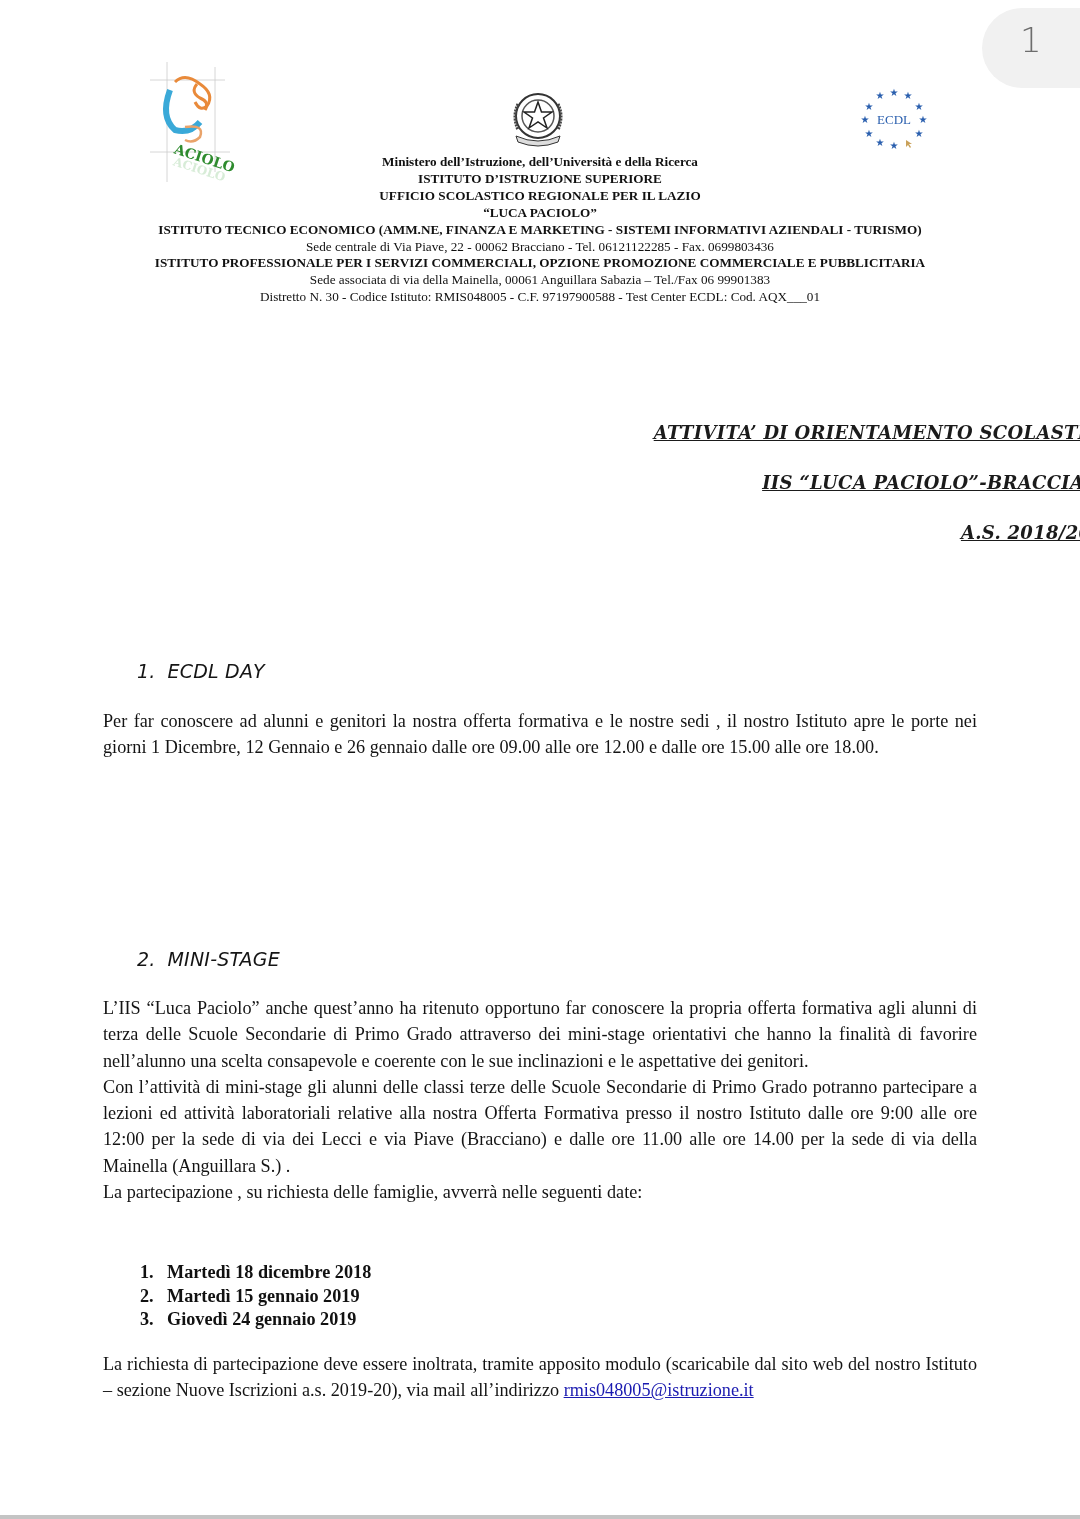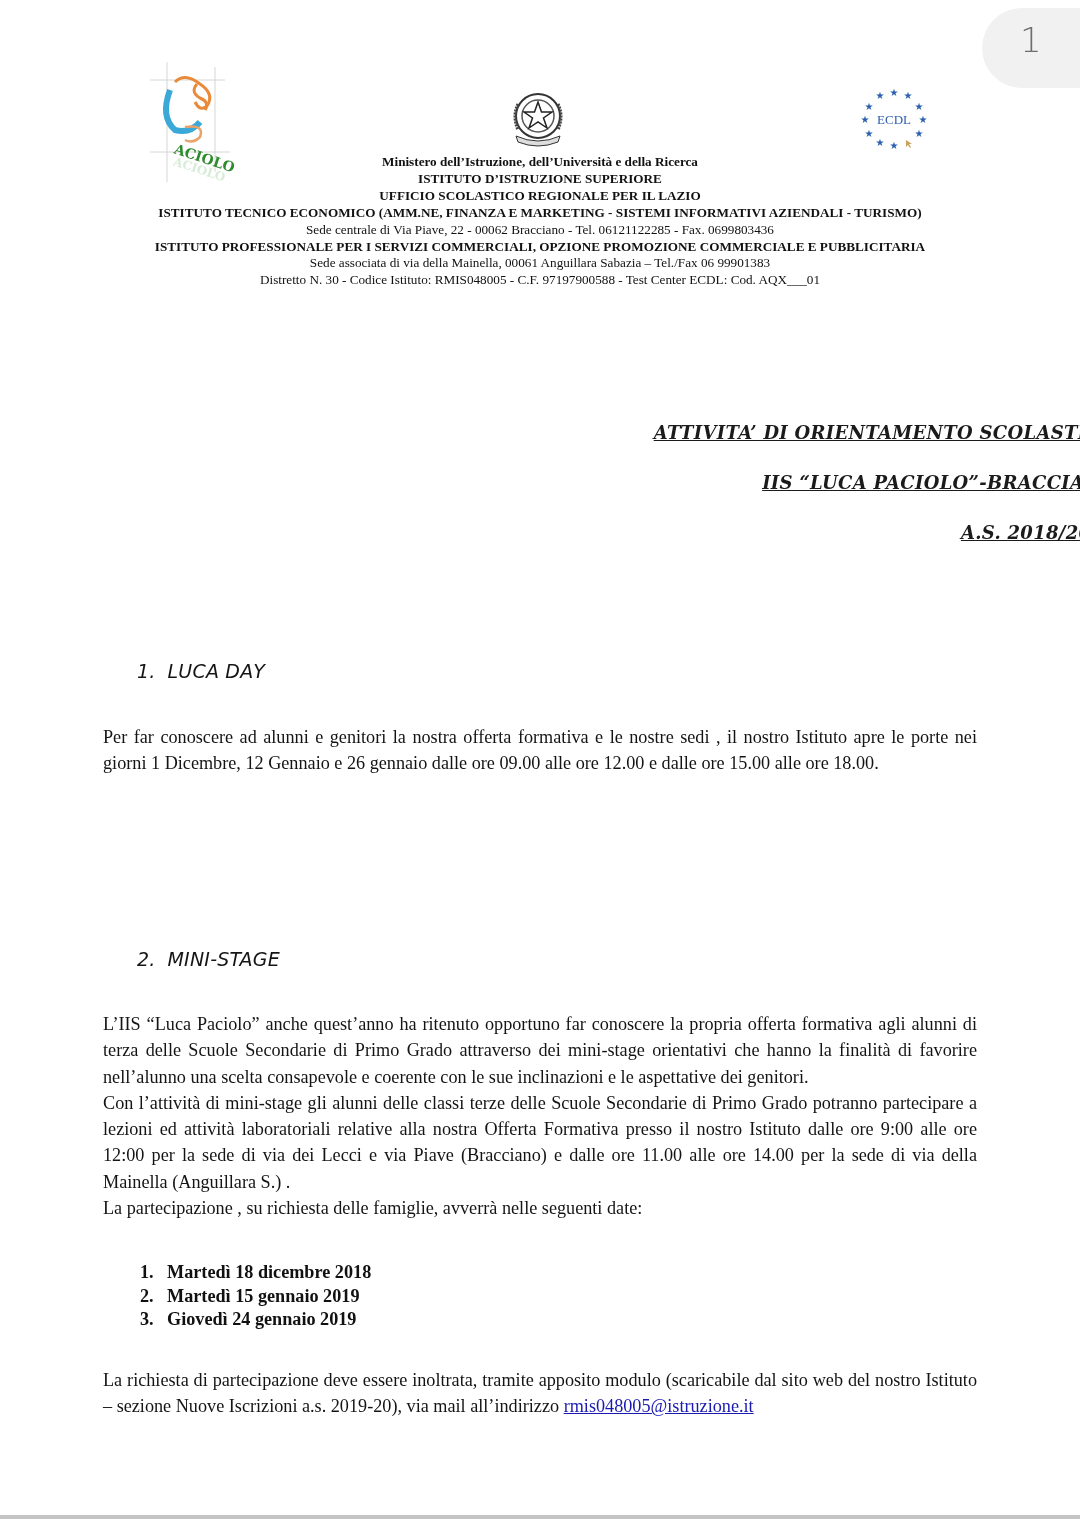--- a/index.html
+++ b/index.html
@@ -30,21 +30,21 @@
     }
 
     .section-heading {
       position: absolute; left: 137px; font-family: "DejaVu Sans", sans-serif; font-style: italic;
       font-size: 19px; color: #151515; letter-spacing: 0.2px;
     }
     .section-heading .num { margin-right: 12px; }
 
     .para {
       position: absolute; left: 103px; width: 874px; font-size: 18.2px; line-height: 26.3px;
-      text-align: justify; color: #141414; margin-top: 16px;
+      text-align: justify; color: #141414;
     }
     .para p { margin: 0; }
 
     .dates { position: absolute; left: 140px; top: 1261px; font-size: 18.2px; font-weight: bold; line-height: 23.5px; }
     .dates .item .n { display: inline-block; width: 27px; }
 
     .mail-link { color: #1a1ab0; text-decoration: underline; }
     .bottom-bar { position: absolute; left: 0; top: 1515px; width: 1080px; height: 4px; background: #c4c4c4; }
   </style>
 </head>
@@ -91,33 +91,34 @@
     <text x="38" y="65">★</text>
   </g>
   <text x="38" y="40" font-family="Liberation Serif, serif" font-size="13" fill="#2a5fae" text-anchor="middle">ECDL</text>
   <path d="M50 56 L50 63 L52 61 L54 64 L55 63 L53 60 L56 60 Z" fill="#c9a15a"></path>
 </svg>
 
 <div class="letterhead">
   <div class="lh-bold">Ministero dell’Istruzione, dell’Università e della Ricerca</div>
   <div class="lh-bold">ISTITUTO D’ISTRUZIONE SUPERIORE</div>
   <div class="lh-bold">UFFICIO SCOLASTICO REGIONALE PER IL LAZIO</div>
+  <div class="lh-bold">“LUCA  PACIOLO”</div>
   <div class="lh-bold">ISTITUTO TECNICO ECONOMICO (AMM.NE, FINANZA E MARKETING - SISTEMI INFORMATIVI AZIENDALI - TURISMO)</div>
   <div>Sede centrale di Via Piave, 22 - 00062 Bracciano - Tel. 06121122285 - Fax. 0699803436</div>
   <div class="lh-bold">ISTITUTO  PROFESSIONALE PER I SERVIZI COMMERCIALI, OPZIONE PROMOZIONE COMMERCIALE E PUBBLICITARIA</div>
   <div>Sede associata di via della Mainella, 00061 Anguillara Sabazia – Tel./Fax 06 99901383</div>
   <div>Distretto N. 30 - Codice Istituto: RMIS048005 - C.F. 97197900588 - Test Center ECDL: Cod. AQX___01</div>
 </div>
 
 <div class="title-line" style="top:422px;">ATTIVITA’ DI ORIENTAMENTO SCOLASTICO</div>
 <div class="title-line" style="top:472px;">IIS “LUCA PACIOLO”-BRACCIANO</div>
 <div class="title-line" style="top:522px;">A.S. 2018/2019</div>
 
 <div class="section-heading" style="top:660px;">
-  <span class="num">1.</span><span>LUCA DAY</span>
+  <span class="num">1.</span><span>ECDL DAY</span>
 </div>
 <div class="para" style="top:708px;">
   <p>Per far conoscere ad alunni e genitori la nostra offerta formativa e le  nostre sedi , il nostro Istituto apre le porte nei giorni 1 Dicembre, 12 Gennaio e 26 gennaio dalle ore 09.00 alle ore 12.00 e dalle ore 15.00 alle ore 18.00.</p>
 </div>
 
 <div class="section-heading" style="top:948px;">
   <span class="num">2.</span><span>MINI-STAGE</span>
 </div>
 <div class="para" style="top:995px;">
   <p>L’IIS “Luca Paciolo” anche quest’anno ha ritenuto opportuno far conoscere la propria offerta formativa agli alunni di terza delle Scuole Secondarie di Primo Grado attraverso dei mini-stage orientativi che hanno la finalità di favorire nell’alunno una scelta consapevole e coerente con le sue inclinazioni e le aspettative dei genitori.</p>

